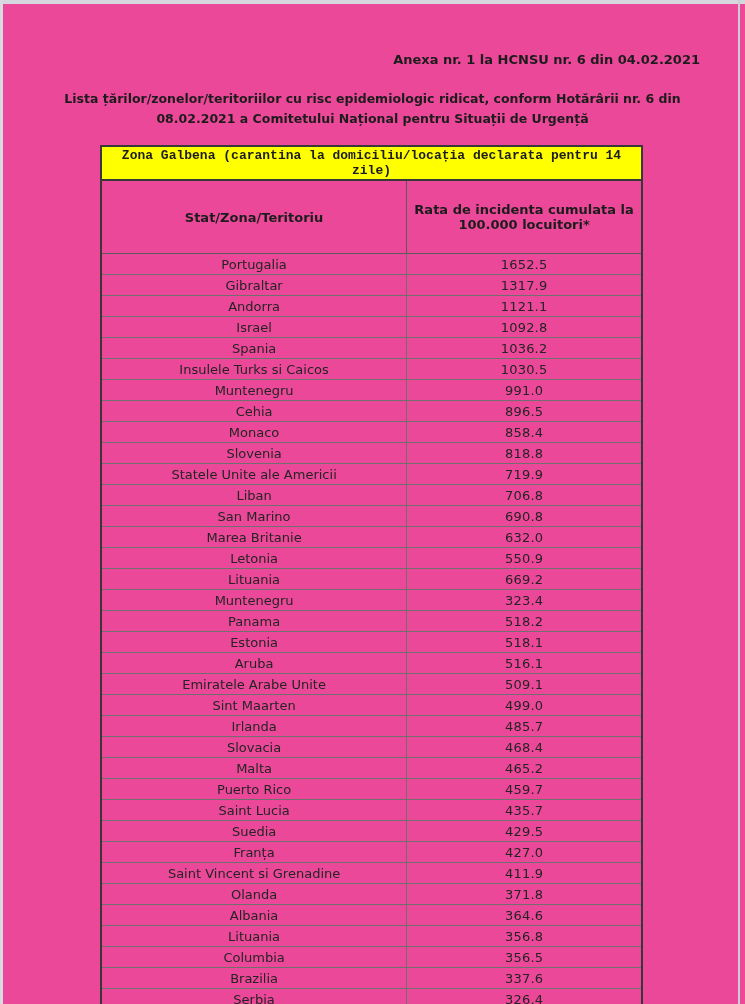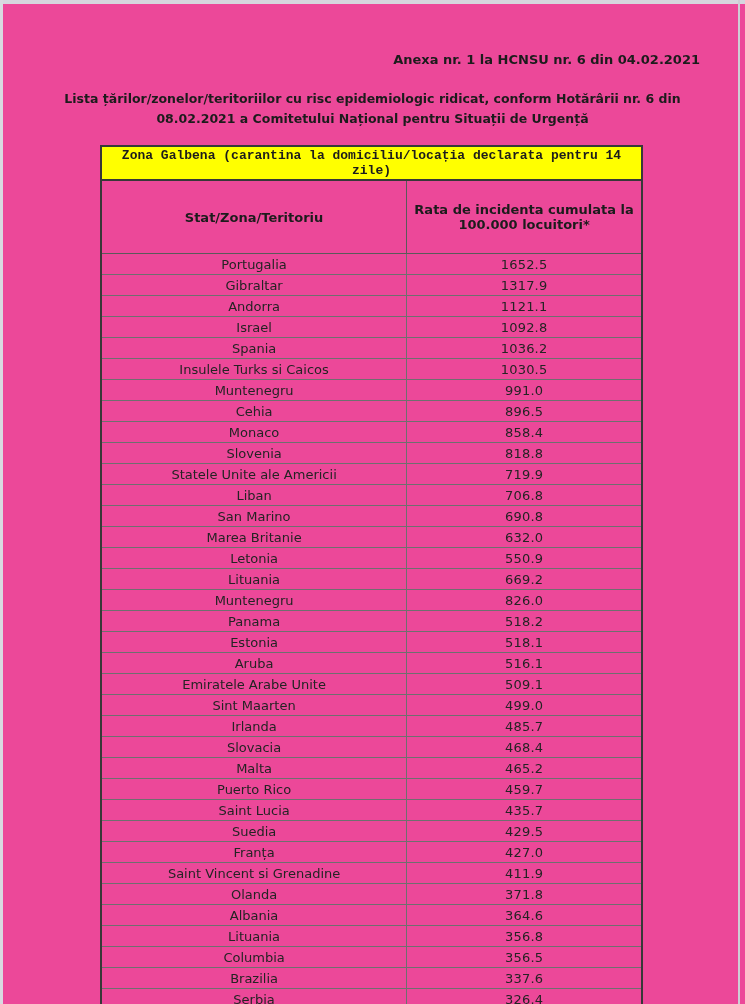--- a/index.html
+++ b/index.html
@@ -180,21 +180,21 @@
         <tr>
           <td class="country-cell">Letonia</td>
           <td class="rate-cell">550.9</td>
         </tr>
         <tr>
           <td class="country-cell">Lituania</td>
           <td class="rate-cell">669.2</td>
         </tr>
         <tr>
           <td class="country-cell">Muntenegru</td>
-          <td class="rate-cell">826.0</td>
+          <td class="rate-cell">323.4</td>
         </tr>
         <tr>
           <td class="country-cell">Panama</td>
           <td class="rate-cell">518.2</td>
         </tr>
         <tr>
           <td class="country-cell">Estonia</td>
           <td class="rate-cell">518.1</td>
         </tr>
         <tr>

